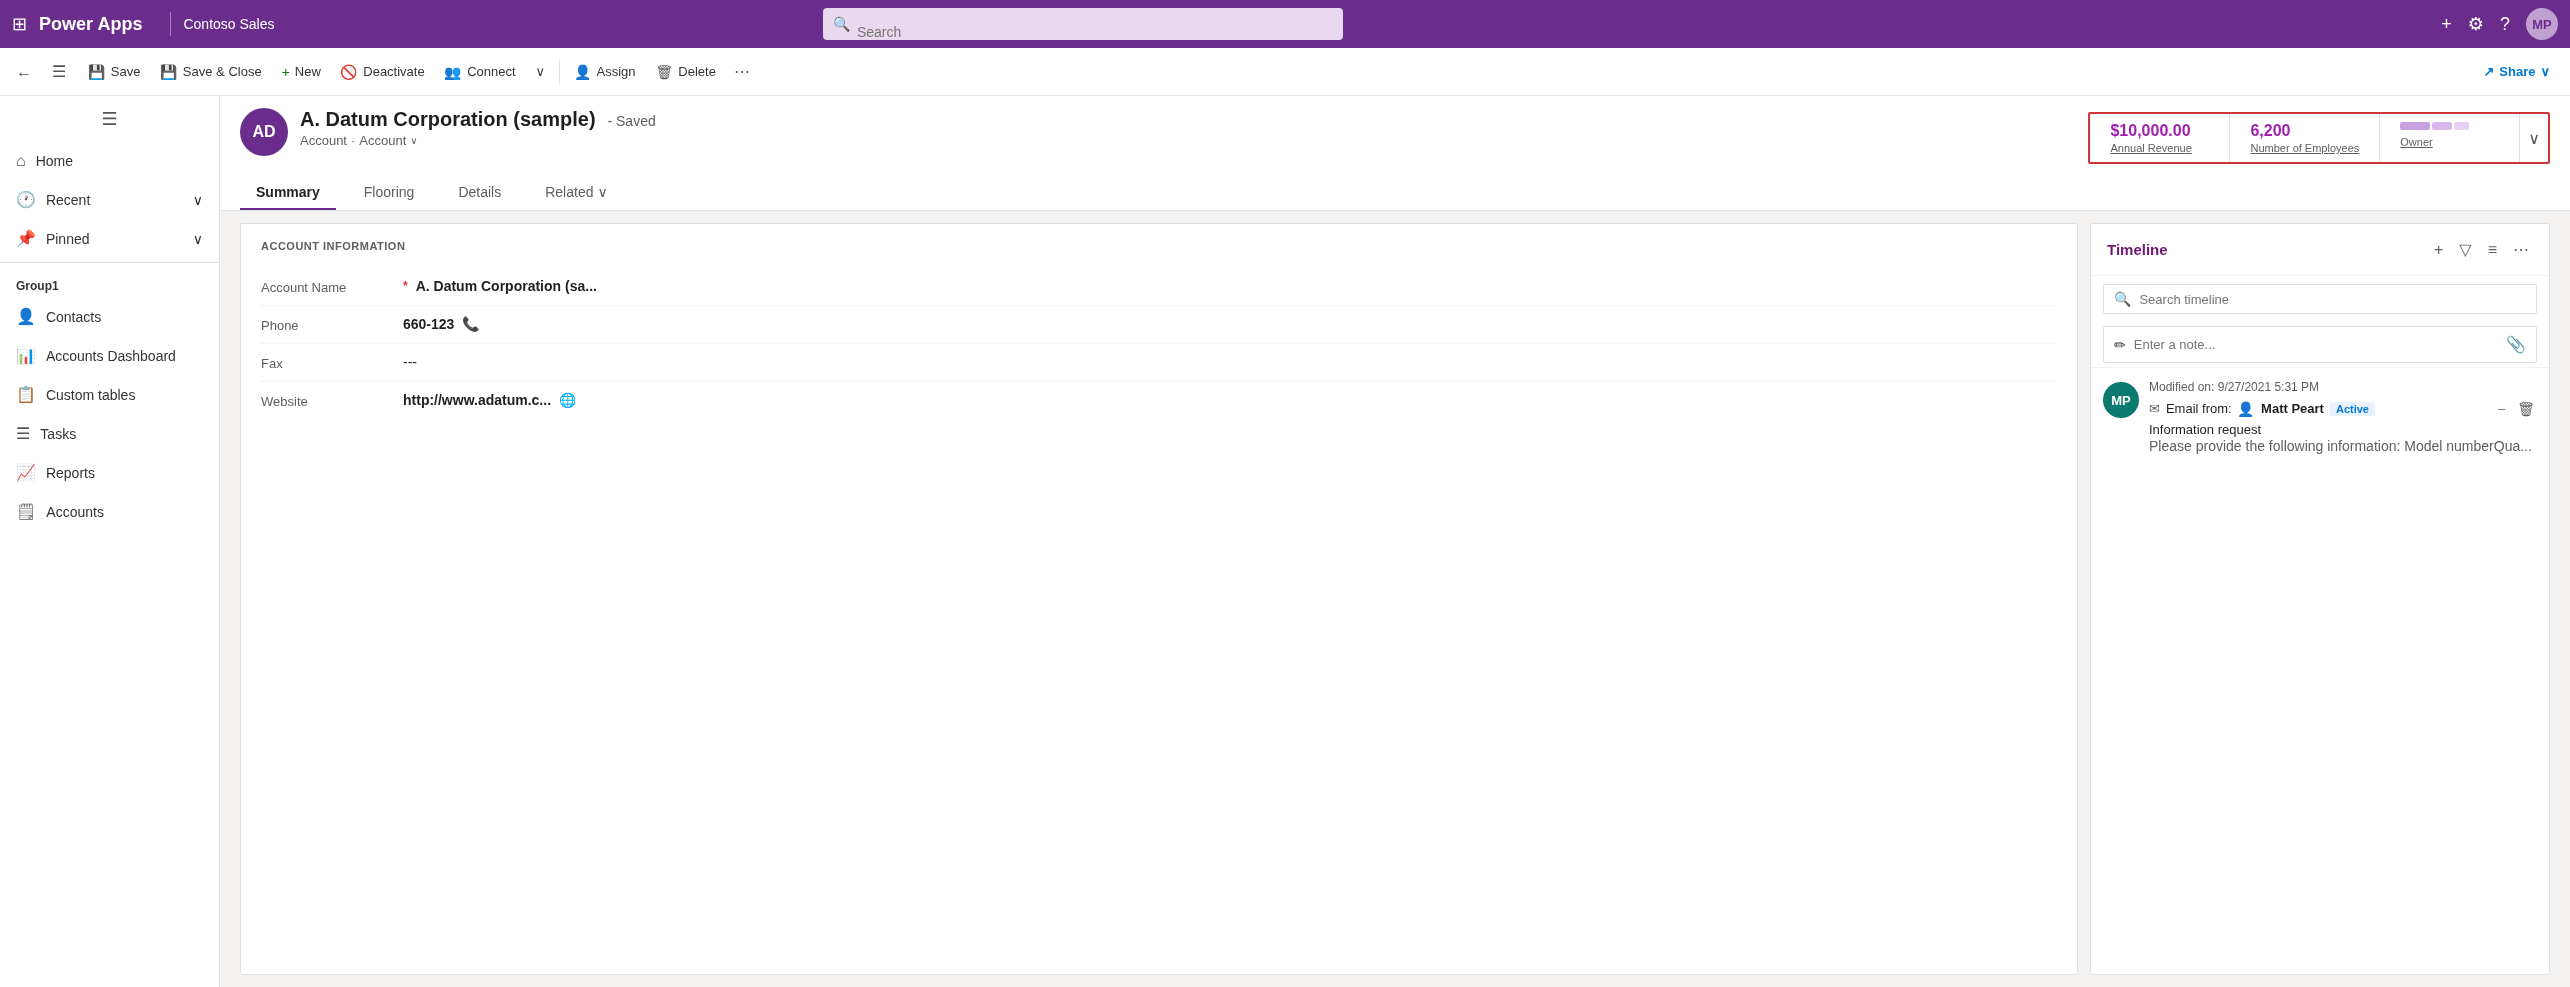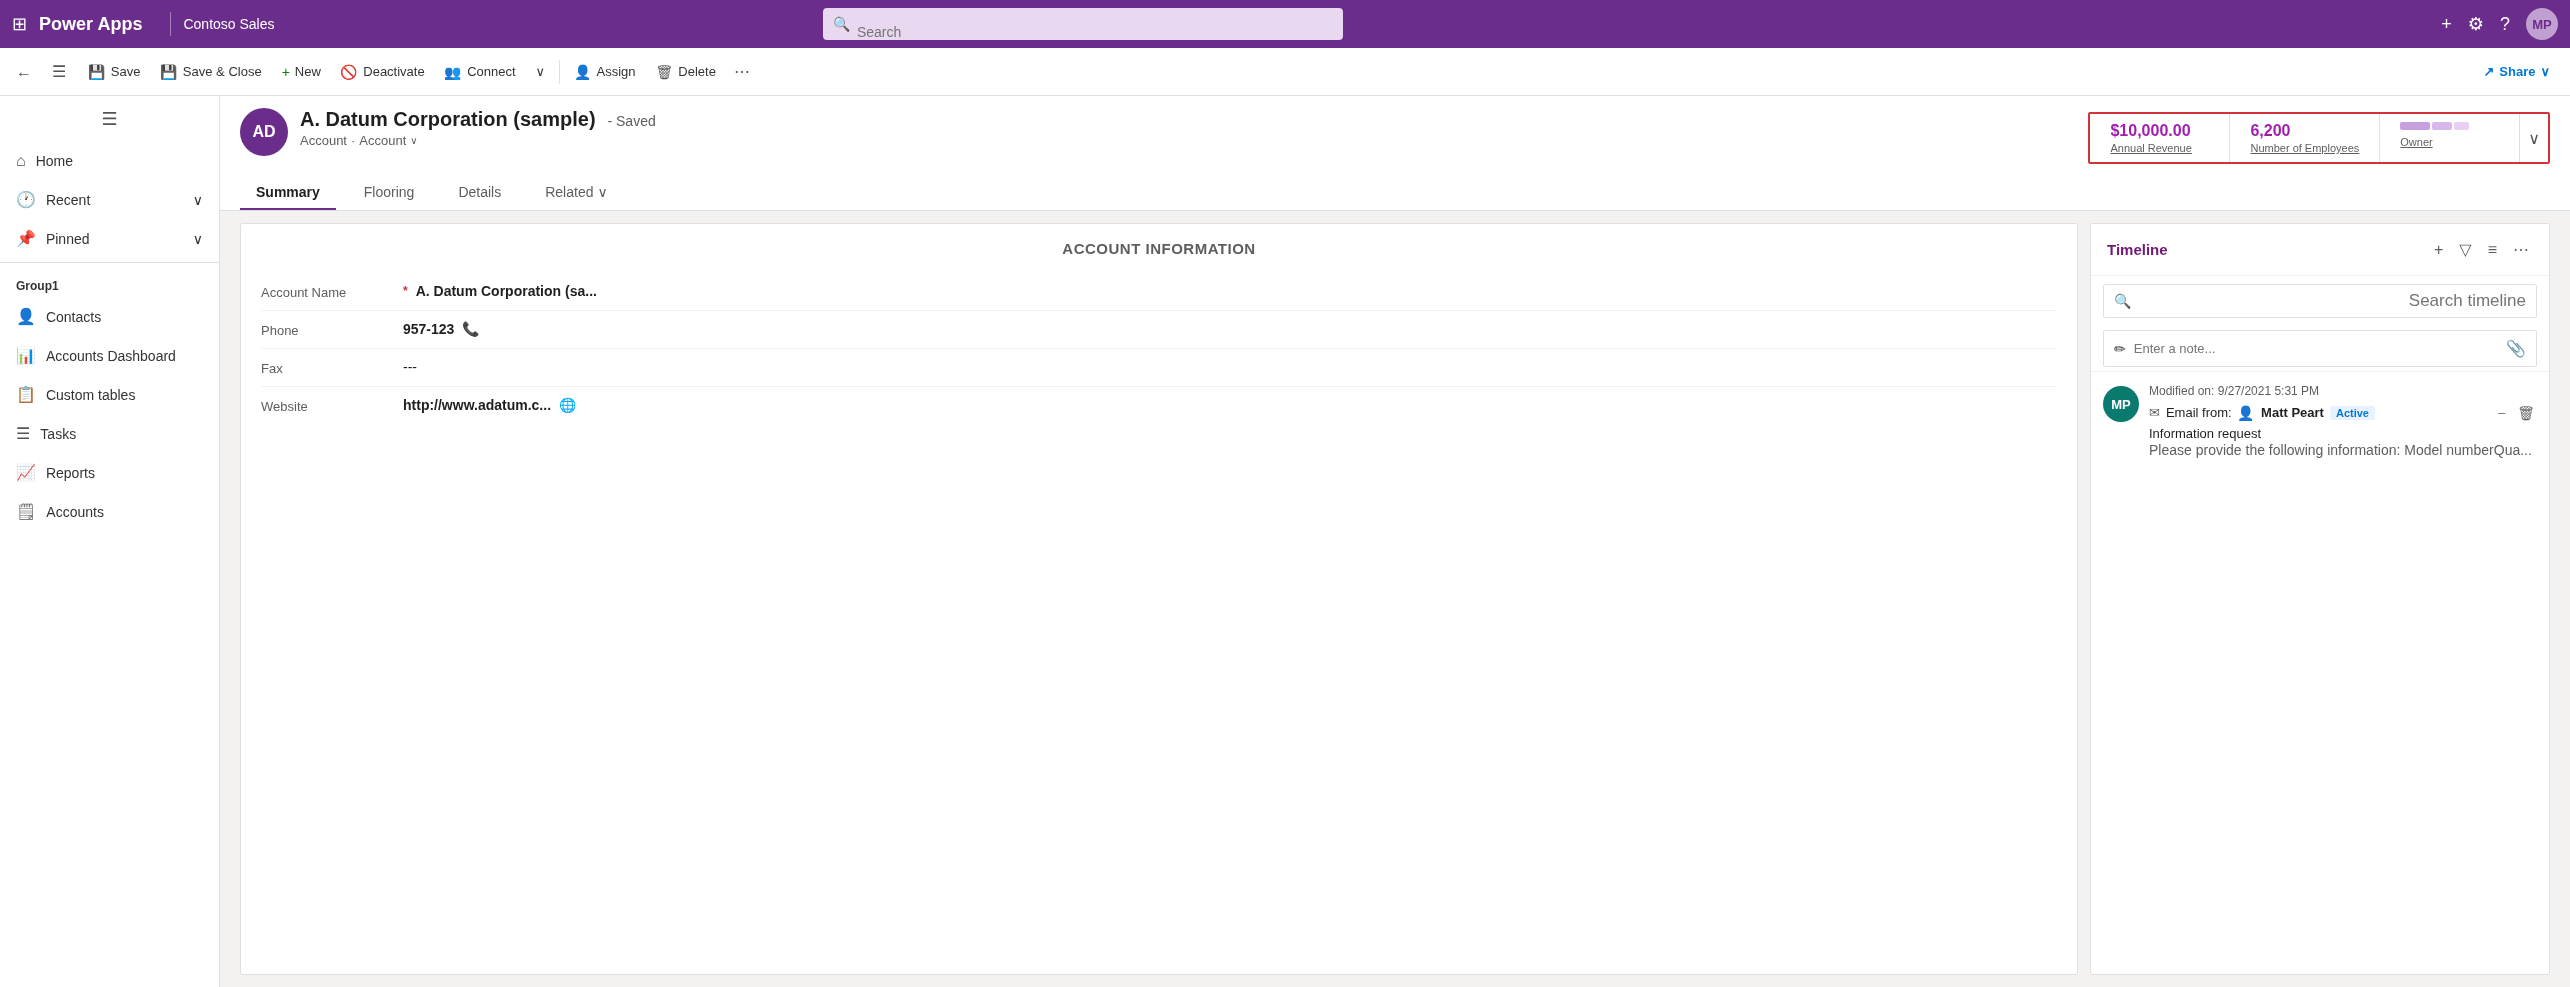--- a/index.html
+++ b/index.html
@@ -215,27 +215,26 @@
     
     .form-left {
       background: white;
       border: 1px solid #e0e0e0;
       border-radius: 2px;
       flex: 1;
       padding: 16px 20px;
       overflow-y: auto;
     }
     .section-title {
-      font-size: 15px;
+      font-size: 11px;
       font-weight: 700;
       color: #605e5c;
       text-transform: uppercase;
       letter-spacing: 0.5px;
       margin-bottom: 16px;
-      text-align: center;
     }
     .field-row {
       display: flex;
       align-items: flex-start;
       padding: 10px 0;
       border-bottom: 1px solid #f3f2f1;
       gap: 12px;
     }
     .field-row:last-child { border-bottom: none; }
     .field-label {
@@ -280,21 +279,21 @@
     .timeline-search {
       display: flex;
       align-items: center;
       margin: 8px 12px;
       border: 1px solid #e0e0e0;
       border-radius: 2px;
       padding: 6px 10px;
       gap: 8px;
     }
     .timeline-search input {
-      border: none; outline: none; font-size: 17px; color: #4d7c0f; flex: 1; background: transparent; text-align: right;
+      border: none; outline: none; font-size: 13px; color: #4d7c0f; flex: 1; background: transparent;
     }
     .timeline-note {
       display: flex;
       align-items: center;
       margin: 4px 12px;
       border: 1px solid #e0e0e0;
       border-radius: 2px;
       padding: 8px 10px;
       gap: 8px;
     }
@@ -509,21 +508,21 @@
             <span class="required-star">*</span>
             <span>A. Datum Corporation (sa...</span>
           </div>
         </div>
 
         <div class="field-row">
           <div class="field-label">
             <span>Phone</span>
           </div>
           <div class="field-value bold">
-            <span>957-123</span>
+            <span>660-123</span>
             <span class="field-ico">📞</span>
           </div>
         </div>
 
         <div class="field-row">
           <div class="field-label">
             <span>Fax</span>
           </div>
           <div class="field-value">
             <span>---</span>

